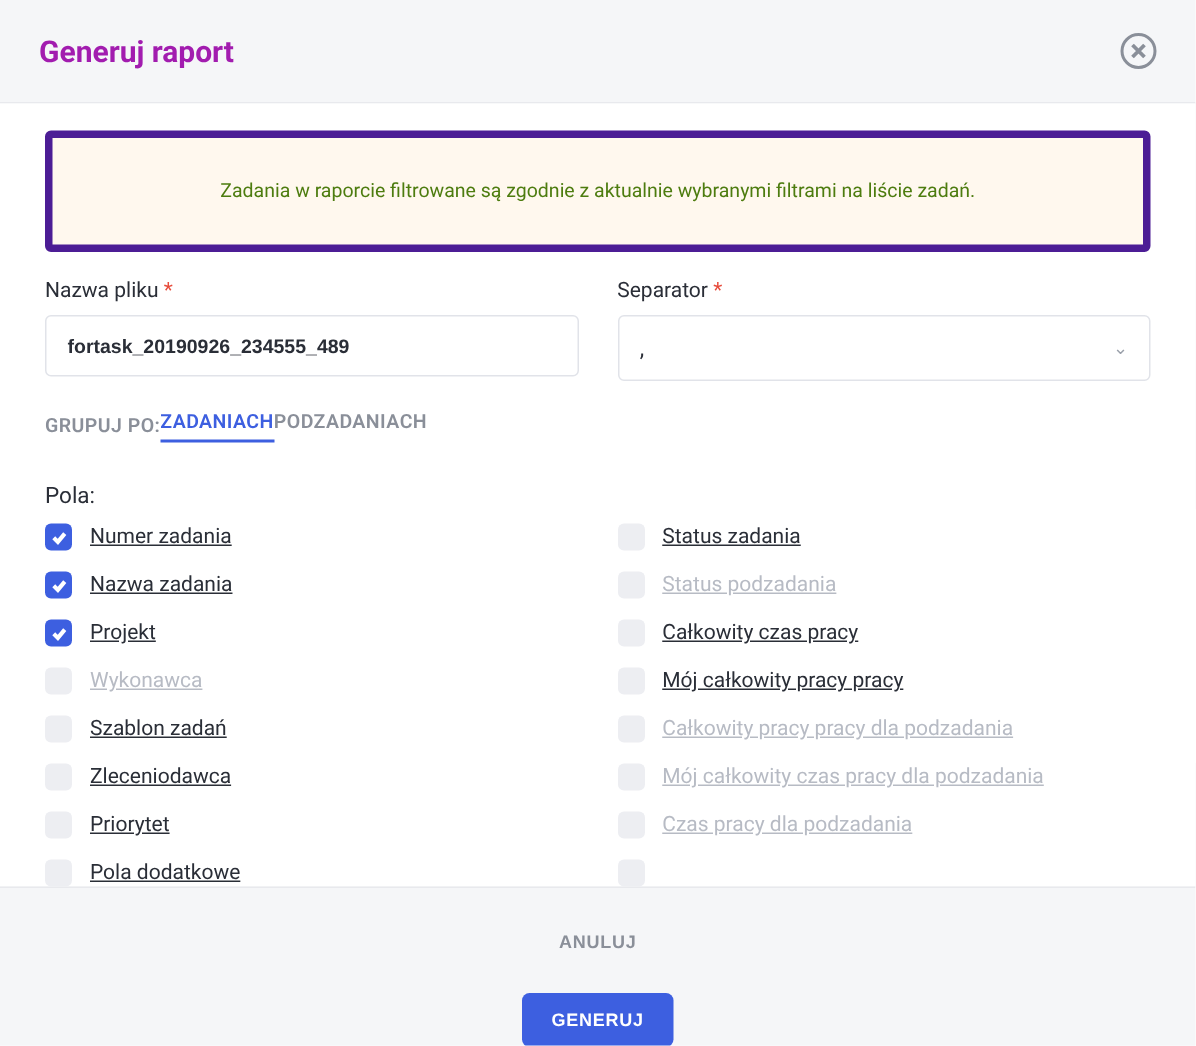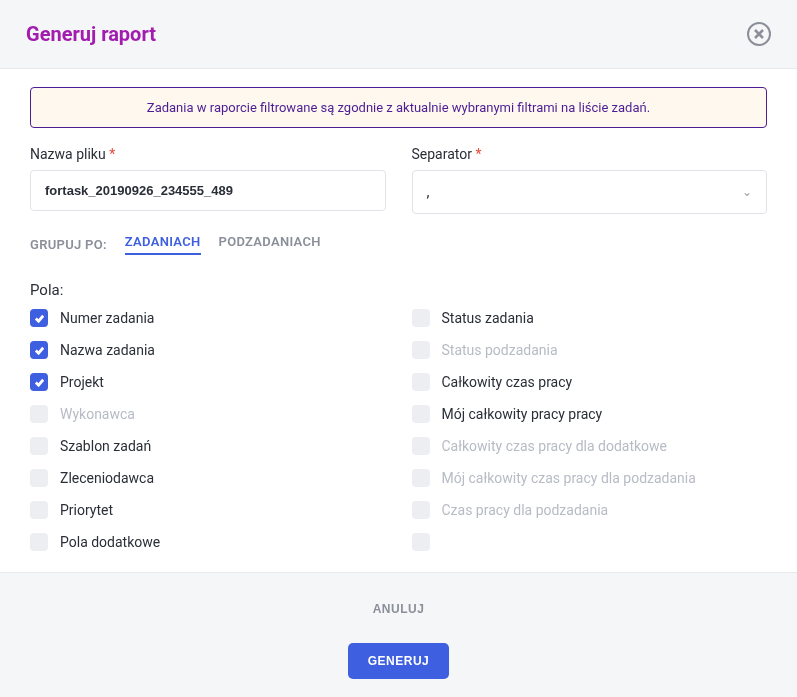--- a/index.html
+++ b/index.html
@@ -43,25 +43,25 @@
     color: #8a8f99;
     background: transparent;
   }
   .close-btn svg { width: 10px; height: 10px; stroke: #8a8f99; stroke-width: 2.5; }
   .modal-body {
     flex: 1;
     padding: 18px 30px 0 30px;
     background: #fff;
   }
   .alert {
-    border: 1px solid #4c1d95;
+    border: 5px solid #4c1d95;
     background: #fff8ee;
-    color: #4c1d95;
+    color: #4d7c0f;
     text-align: center;
-    padding: 12px;
+    padding: 28px;
     border-radius: 4px;
     font-size: 13px;
     margin-bottom: 18px;
   }
   .form-row {
     display: flex;
     gap: 26px;
     margin-bottom: 20px;
   }
   .form-group { flex: 1; }
@@ -96,21 +96,20 @@
     background: #fff;
     cursor: pointer;
     display: flex;
     align-items: center;
     justify-content: space-between;
   }
   .select-caret { color: #9aa0aa; font-size: 12px;}
   .group-row {
     display: flex;
     align-items: center;
-    gap: 18px;
     margin-bottom: 26px;
     font-size: 13px;
     text-transform: uppercase;
     letter-spacing: 0.3px;
   }
   .group-label { color: #8a8f99; font-weight: 600; }
   .tab {
     color: #8a8f99;
     font-weight: 600;
     cursor: pointer;
@@ -146,21 +145,21 @@
     align-items: center;
     justify-content: center;
     cursor: pointer;
     flex-shrink: 0;
   }
   .checkbox.checked {
     background: #3d5fe0;
   }
   .checkbox.checked svg { display: block; }
   .checkbox svg { display: none; width: 11px; height: 11px; stroke: #fff; stroke-width: 3; fill: none; }
-  .check-label { color: #2a2e37; cursor: pointer; }
+  .check-label { color: #2a2e37; cursor: pointer; text-decoration: underline; }
   .check-row.disabled .check-label { color: #b7bbc4; cursor: default; }
   .check-row.disabled .checkbox { cursor: default; }
   .modal-footer {
     background: #f5f6f8;
     border-top: 1px solid #e8e9ed;
     display: flex;
     justify-content: flex-end;
     align-items: center;
     gap: 16px;
     padding: 18px 26px;
@@ -290,21 +289,21 @@
           <div class="check-row">
             <div class="checkbox"></div>
             <span class="check-label">Całkowity czas pracy</span>
           </div>
           <div class="check-row">
             <div class="checkbox"></div>
             <span class="check-label">Mój całkowity pracy pracy</span>
           </div>
           <div class="check-row disabled">
             <div class="checkbox"></div>
-            <span class="check-label">Całkowity czas pracy dla dodatkowe</span>
+            <span class="check-label">Całkowity pracy pracy dla podzadania</span>
           </div>
           <div class="check-row disabled">
             <div class="checkbox"></div>
             <span class="check-label">Mój całkowity czas pracy dla podzadania</span>
           </div>
           <div class="check-row disabled">
             <div class="checkbox"></div>
             <span class="check-label">Czas pracy dla podzadania</span>
           </div>
           <div class="check-row disabled">

